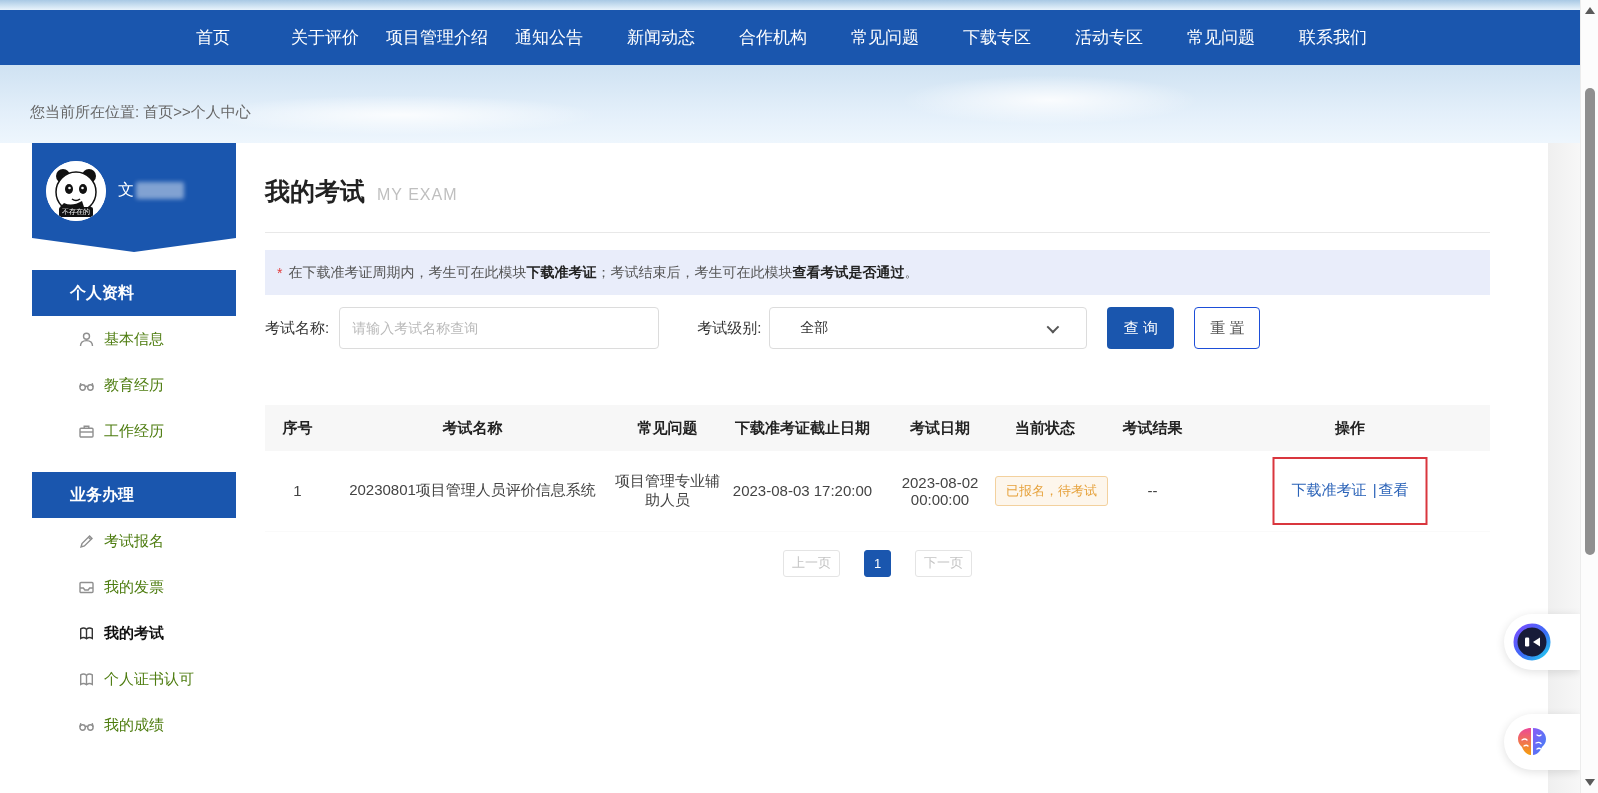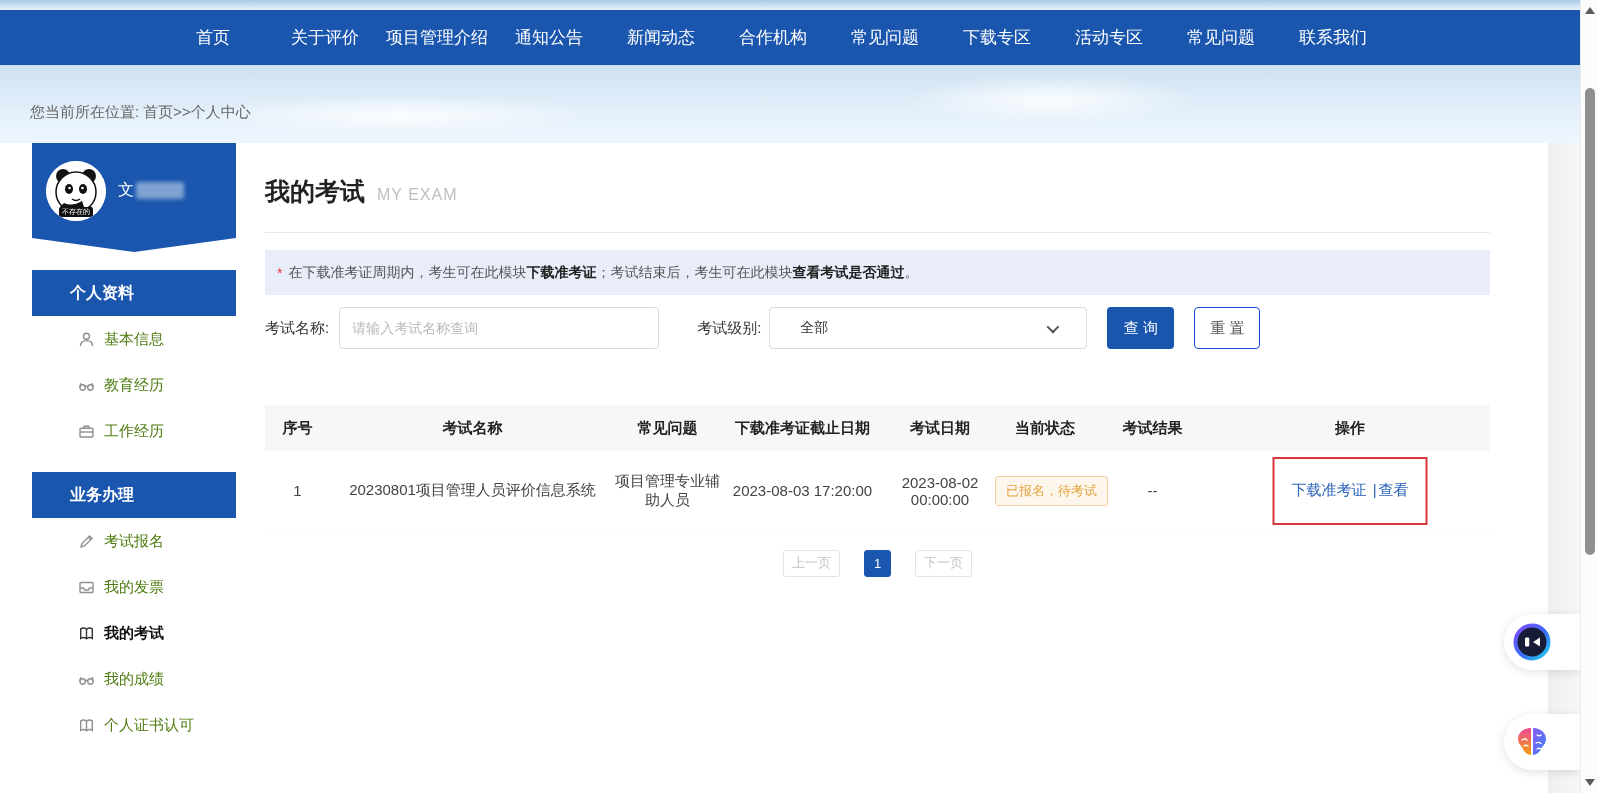--- a/index.html
+++ b/index.html
@@ -211,34 +211,34 @@
     </div>
     <div class="side-item active">
       <svg class="icn" viewBox="0 0 17 17">
         <path d="M8.5 4.2 c-1.6-1.4-4.2-1.4-5.8-.4 V13.4 c1.6-1 4.2-1 5.8.4 c1.6-1.4 4.2-1.4 5.8-.4 V3.8 c-1.6-1-4.2-1-5.8.4 z"></path>
         <path d="M8.5 4.2 V13.8"></path>
       </svg>
       <span>我的考试</span>
     </div>
     <div class="side-item">
       <svg class="icn" viewBox="0 0 17 17">
+        <path d="M8.5 4.2 c-1.6-1.4-4.2-1.4-5.8-.4 V13.4 c1.6-1 4.2-1 5.8.4 c1.6-1.4 4.2-1.4 5.8-.4 V3.8 c-1.6-1-4.2-1-5.8.4 z"></path>
+        <path d="M8.5 4.2 V13.8"></path>
+      </svg>
+      <span>个人证书认可</span>
+    </div>
+    <div class="side-item">
+      <svg class="icn" viewBox="0 0 17 17">
         <circle cx="4.6" cy="10.5" r="2.7"></circle>
           <circle cx="12.4" cy="10.5" r="2.7"></circle>
         <path d="M7.3 10 q1.2-1.4 2.4 0"></path>
           <path d="M1.9 10 L2.8 6.2"></path>
           <path d="M15.1 10 L14.2 6.2"></path>
       </svg>
       <span>我的成绩</span>
-    </div>
-    <div class="side-item">
-      <svg class="icn" viewBox="0 0 17 17">
-        <path d="M8.5 4.2 c-1.6-1.4-4.2-1.4-5.8-.4 V13.4 c1.6-1 4.2-1 5.8.4 c1.6-1.4 4.2-1.4 5.8-.4 V3.8 c-1.6-1-4.2-1-5.8.4 z"></path>
-        <path d="M8.5 4.2 V13.8"></path>
-      </svg>
-      <span>个人证书认可</span>
     </div>
   </div>
 
   <div class="content">
     <div class="page-head">
       <span class="page-title">我的考试</span>
       <span class="page-subtitle">MY EXAM</span>
     </div>
 
     <div class="notice">

